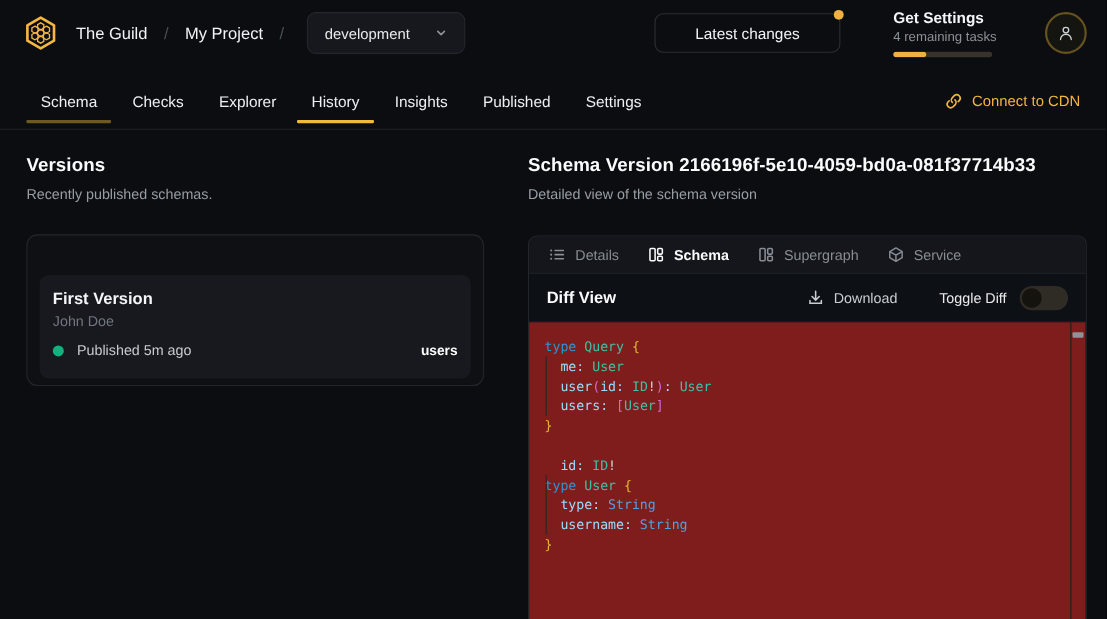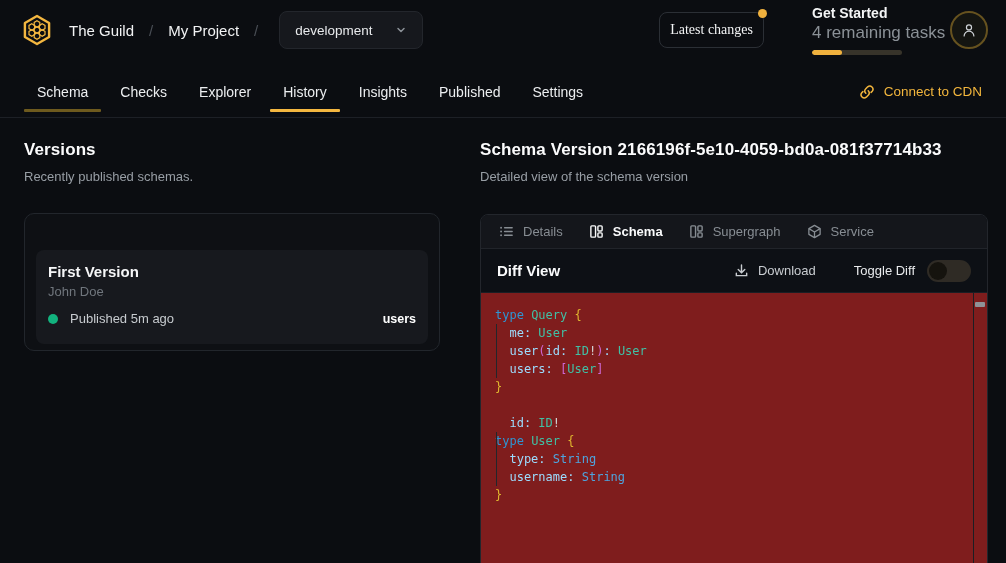--- a/index.html
+++ b/index.html
@@ -9,27 +9,27 @@
   
   .topbar { height:60px; display:flex; align-items:center; padding:0 18px 0 20px; }
   .logo { width:34px; height:34px; display:flex; align-items:center; justify-content:center; cursor:pointer; }
   .crumb { font-size:15px; font-weight:500; color:#f2f3f4; margin-left:15px; cursor:pointer; }
   .crumb.project { margin-left:0; }
   .crumb-sep { color:#4a4f56; font-size:15px; margin:0 15px; }
   .env-select { display:flex; align-items:center; gap:22px; height:38px; padding:0 15px; background:#16181d;
                 border:1px solid #23262c; border-radius:8px; cursor:pointer; margin-left:6px; }
   .env-select .env-label { font-size:13.5px; color:#e8eaec; }
   .topbar-spacer { flex:1; }
-  .latest-btn { position:relative; height:36px; padding:0 10px; border:1px solid #2b2f35; border-radius:8px;
+  .latest-btn { position:relative; height:36px; padding:0 36px; border:1px solid #2b2f35; border-radius:8px;
                 background:transparent; color:#f2f3f4; font-size:14px; display:flex; align-items:center;
-                cursor:pointer; margin-right:48px;font-family:Liberation Serif, serif; }
+                cursor:pointer; margin-right:48px; }
   .latest-dot { position:absolute; top:-4px; right:-4px; width:9px; height:9px; border-radius:50%; background:#f0b13e; }
   .get-started { width:92px; margin-right:46px; cursor:pointer; }
   .gs-title { font-size:14px; font-weight:600; color:#f4f5f6; }
-  .gs-sub { font-size:17px; color:#8b9197; margin-top:2px; white-space:nowrap; }
+  .gs-sub { font-size:12px; color:#8b9197; margin-top:2px; white-space:nowrap; }
   .gs-bar { margin-top:7px; width:90px; height:5px; border-radius:3px; background:#37332a; overflow:hidden; }
   .gs-fill { height:100%; background:#f0b13e; border-radius:3px; }
   .avatar { width:38px; height:38px; border-radius:50%; background:#141511; border:2px solid #66521f;
             display:flex; align-items:center; justify-content:center; cursor:pointer; }
 
   
   .navbar { height:58px; border-bottom:1px solid #1d2026; display:flex; align-items:center;
             padding:6px 24px 0 24px; gap:6px; }
   .nav-tab { position:relative; height:100%; display:flex; align-items:center; padding:0 13px;
              font-size:14px; color:#eceef0; cursor:pointer; white-space:nowrap; }
@@ -123,21 +123,21 @@
       <svg width="12" height="12" viewBox="0 0 12 12">
         <path d="M3 4.5 L6 7.5 L9 4.5" stroke="#8b9197" stroke-width="1.5" fill="none" stroke-linecap="round" stroke-linejoin="round"></path>
       </svg>
     </div>
     <div class="topbar-spacer"></div>
     <button class="latest-btn">
       <span>Latest changes</span>
       <span class="latest-dot"></span>
     </button>
     <div class="get-started">
-      <div class="gs-title">Get Started</div>
+      <div class="gs-title">Get Settings</div>
       <div class="gs-sub">4 remaining tasks</div>
       <div class="gs-bar">
         <div class="gs-fill" style="width: 33%;"></div>
       </div>
     </div>
     <div class="avatar">
       <svg width="18" height="18" viewBox="0 0 24 24" fill="none">
         <circle cx="12" cy="8.5" r="3.4" stroke="#cfd3d7" stroke-width="1.6"></circle>
         <path d="M5.5 20 c0-3.6 2.9-6.5 6.5-6.5 s6.5 2.9 6.5 6.5" stroke="#cfd3d7" stroke-width="1.6" stroke-linecap="round"></path>
       </svg>

